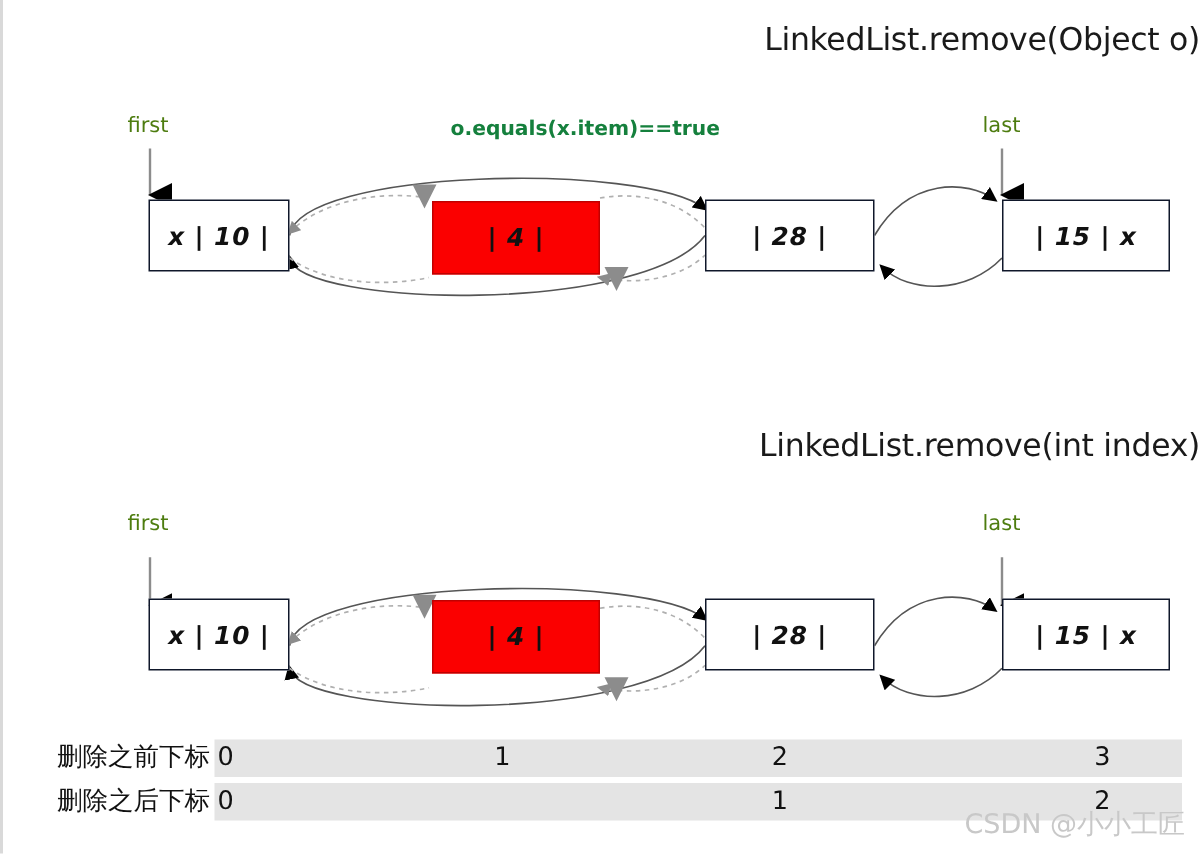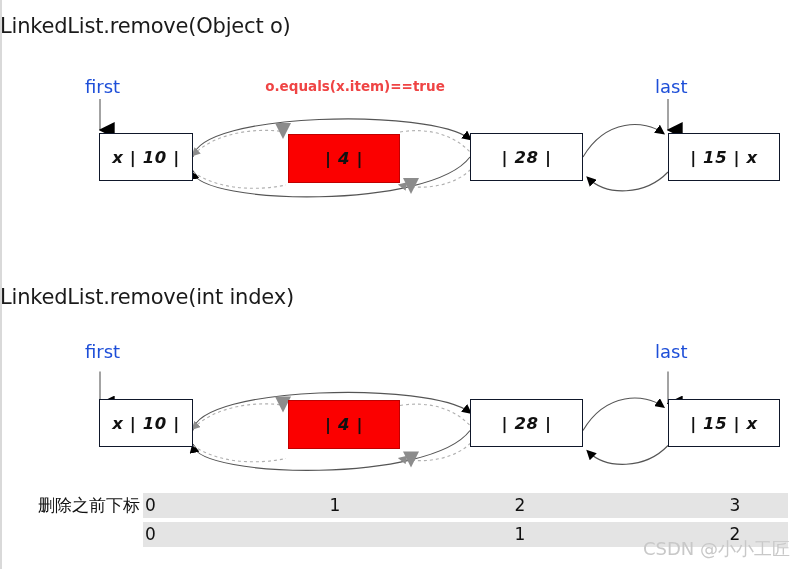--- a/index.html
+++ b/index.html
@@ -30,41 +30,41 @@
     background: #d9d9d9;
   }
   .diagram {
     position: absolute;
     left: 0;
     width: 800px;
   }
   .diagram-title {
     position: absolute;
     width: 800px;
-    text-align: left;
+    text-align: right;
     font-family: "DejaVu Sans", "Liberation Sans", sans-serif;
     font-size: 21px;
     color: #1a1a1a;
     letter-spacing: -0.2px;
     white-space: nowrap;
   }
   .note-red {
     position: absolute;
     font-family: "DejaVu Sans", "Liberation Sans", sans-serif;
     font-size: 13.5px;
     font-weight: bold;
-    color: #ef4444;
-    white-space: nowrap;
-    text-align: center;
+    color: #15803d;
+    white-space: nowrap;
+    text-align: right;
   }
   .ptr-label {
     position: absolute;
     font-family: "DejaVu Sans", "Liberation Sans", sans-serif;
-    font-size: 18px;
-    color: #1d4ed8;
+    font-size: 14px;
+    color: #4d7c0f;
     white-space: nowrap;
   }
   .svgwrap {
     position: absolute;
     left: 0;
     top: 0;
     width: 800px;
     height: 240px;
     pointer-events: none;
   }
@@ -268,20 +268,21 @@
     <div class="idx-row" style="top:0px;">
       <div class="idx-label">删除之前下标</div>
       <div class="idx-bar"></div>
       <div class="idx-cell" style="left:143px;width:20px;text-align:left;padding-left:2px;">0</div>
       <div class="idx-cell" style="left:320px;width:30px;">1</div>
       <div class="idx-cell" style="left:505px;width:30px;">2</div>
       <div class="idx-cell" style="left:720px;width:30px;">3</div>
     </div>
 
     <div class="idx-row" style="top:29px;">
+      <div class="idx-label">删除之后下标</div>
       <div class="idx-bar"></div>
       <div class="idx-cell" style="left:143px;width:20px;text-align:left;padding-left:2px;">0</div>
       <div class="idx-cell" style="left:320px;width:30px;"></div>
       <div class="idx-cell" style="left:505px;width:30px;">1</div>
       <div class="idx-cell" style="left:720px;width:30px;">2</div>
     </div>
   </div>
 
   <div class="watermark">CSDN @小小工匠</div>
 

